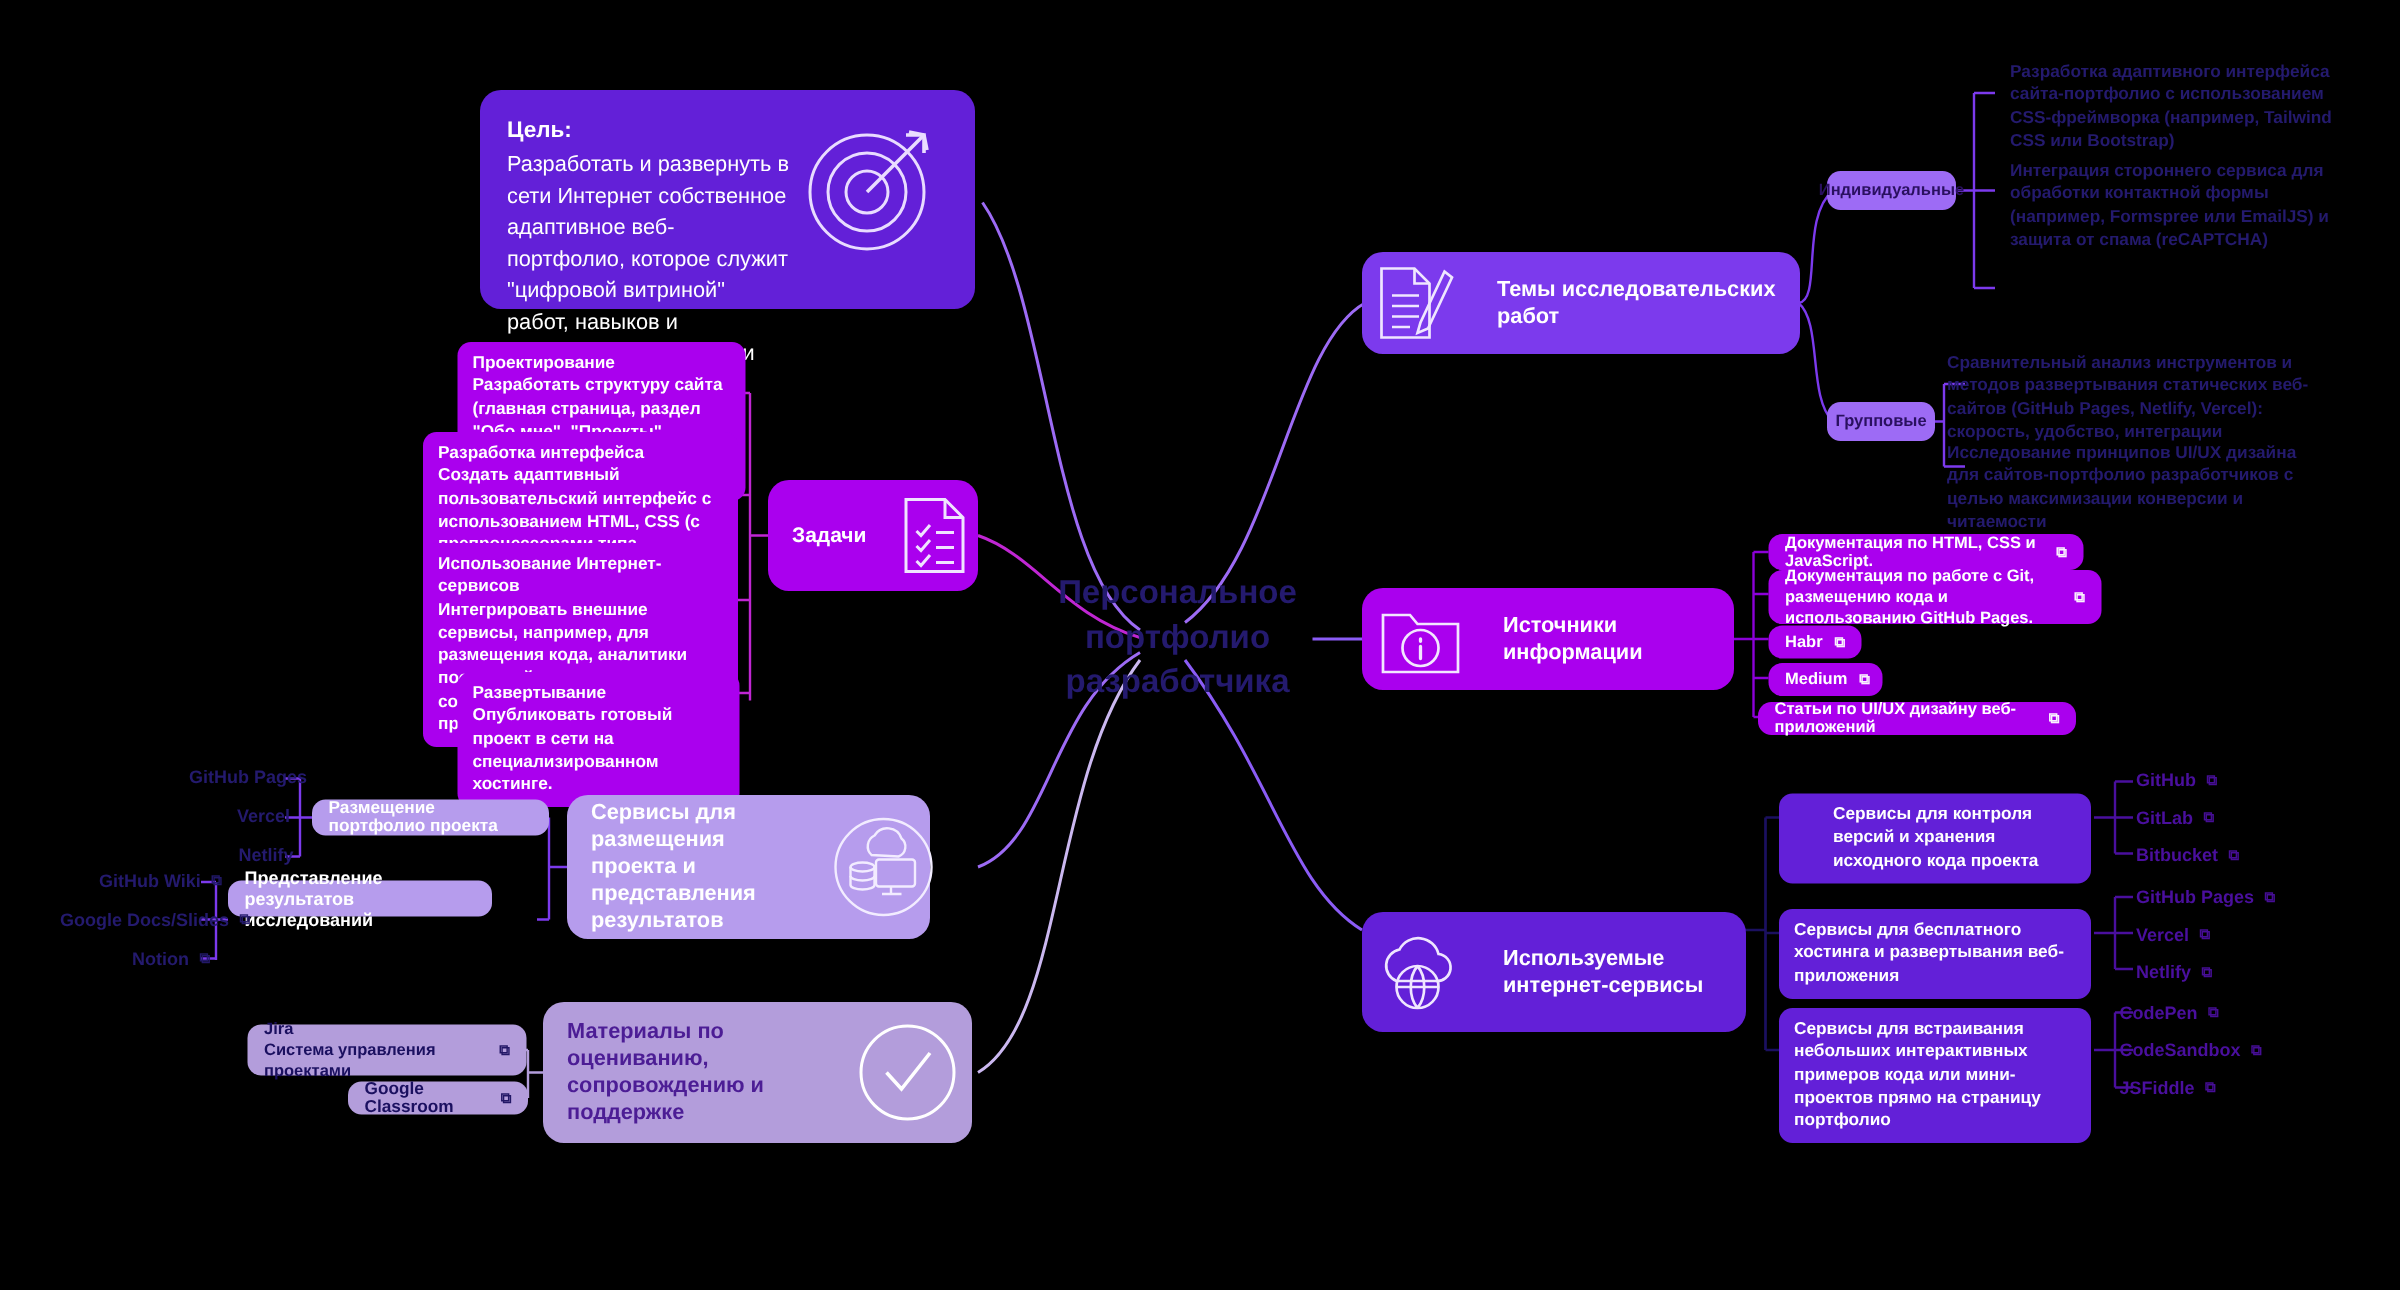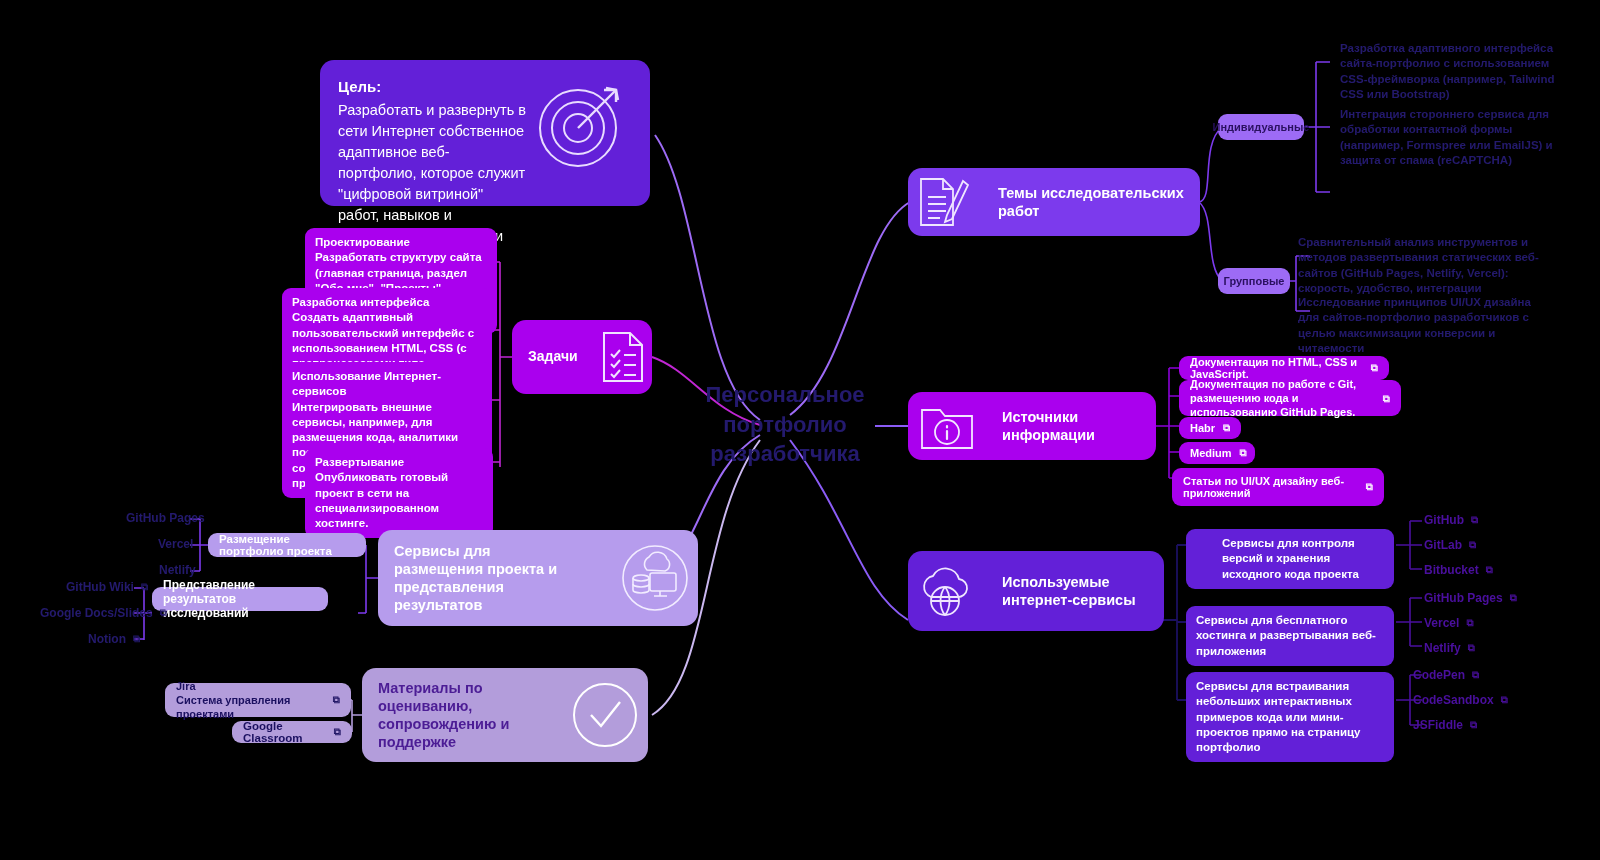--- a/index.html
+++ b/index.html
@@ -183,26 +183,26 @@
     <span class="ext">⧉</span>
   </div>
   <div class="pill c-bright tx-white" style="left:1179px;top:417px;width:62px;height:22px;font-size:11px;">
     <span>Habr</span>
     <span class="ext">⧉</span>
   </div>
   <div class="pill c-bright tx-white" style="left:1179px;top:442px;width:76px;height:22px;font-size:11px;">
     <span>Medium</span>
     <span class="ext">⧉</span>
   </div>
-  <div class="pill c-bright tx-white" style="left:1172px;top:468px;width:212px;height:38px;font-size:11px;">
+  <div class="pill c-bright tx-white" style="left:1172px;top:468px;width:212px;height:22px;font-size:11px;">
     <span>Статьи по UI/UX дизайну веб-приложений</span>
     <span class="ext">⧉</span>
   </div>
 
-  <div class="node main-node c-deep" style="left:908px;top:551px;width:256px;height:80px;">
+  <div class="node main-node c-deep" style="left:908px;top:608px;width:256px;height:80px;">
     <span class="icon-wrap" style="width:78px;">
       <svg width="60" height="56" viewBox="0 0 60 56" fill="none" stroke="#efe6ff" stroke-width="1.8">
         <path d="M14 34 a11 11 0 0 1 2 -21 a14 14 0 0 1 26 3 a9 9 0 0 1 -2 18 Z"></path>
         <circle cx="28" cy="38" r="14"></circle>
         <path d="M14 38 h28 M28 24 c6 7 6 21 0 28 M28 24 c-6 7 -6 21 0 28"></path>
       </svg>
     </span>
     <span class="label" style="font-size:14.5px;">Используемые интернет-сервисы</span>
   </div>
 
@@ -242,21 +242,21 @@
     </div>
   <div class="leaf tx-purple" style="left:1413px;top:693px;">
     <span>CodeSandbox</span>
     <span class="ext">⧉</span>
     </div>
   <div class="leaf tx-purple" style="left:1413px;top:718px;">
     <span>JSFiddle</span>
     <span class="ext">⧉</span>
     </div>
 
-  <div class="node main-node c-light" style="left:378px;top:530px;width:320px;height:96px;gap:26px;">
+  <div class="node main-node c-light" style="left:378px;top:530px;width:242px;height:96px;gap:26px;">
     <span class="label" style="font-size:14.5px;color:#fff;flex:1 1 auto;">Сервисы для размещения проекта и представления результатов</span>
     <span class="icon-wrap" style="width:86px;">
       <svg width="70" height="70" viewBox="0 0 70 70" fill="none" stroke="#f2ecff" stroke-width="1.6">
         <circle cx="35" cy="35" r="32"></circle>
         <path d="M27 27 a8 8 0 0 1 2 -13 a10 10 0 0 1 18 2 a7 7 0 0 1 -2 12 Z"></path>
         <rect x="30" y="30" width="26" height="18" rx="2"></rect>
         <path d="M40 48 v5 M34 53 h13"></path>
         <ellipse cx="21" cy="35" rx="8" ry="3"></ellipse>
         <path d="M13 35 v12 a8 3 0 0 0 16 0 v-12"></path>
         <path d="M13 41 a8 3 0 0 0 16 0"></path>

